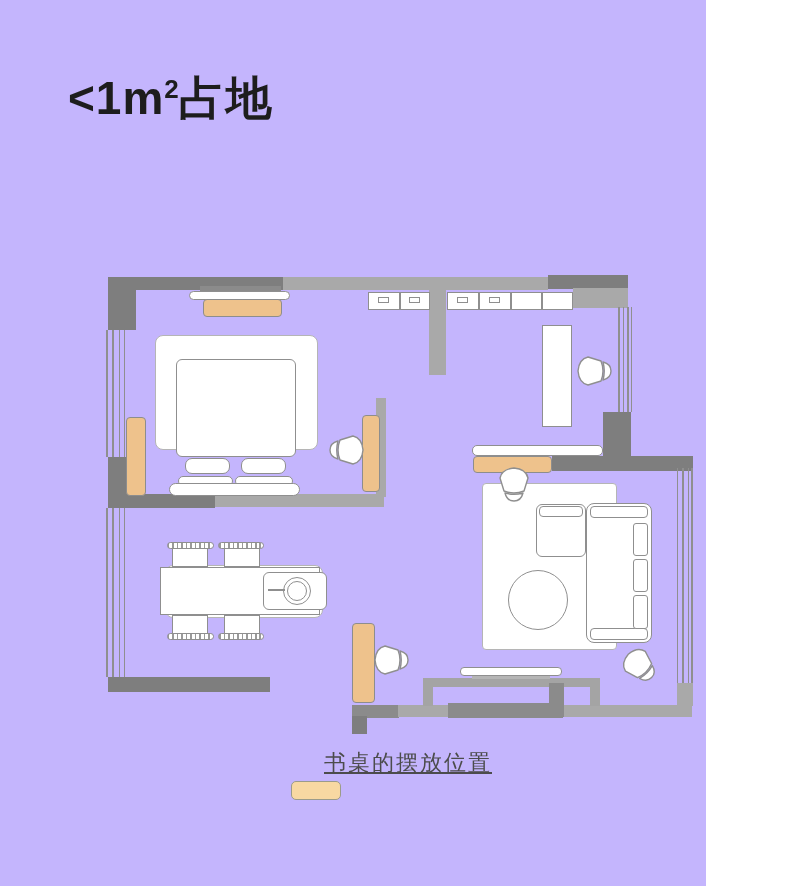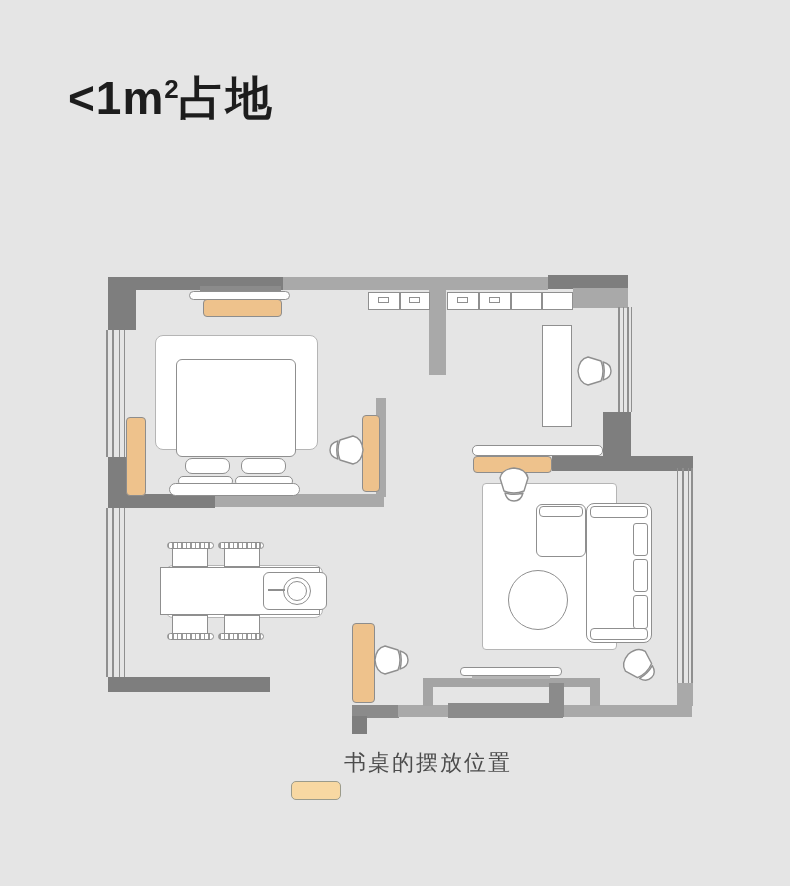--- a/index.html
+++ b/index.html
@@ -10,21 +10,21 @@
     --line:#8f8f8f;
     --line-soft:#b5b5b5;
     --desk-fill:#eec28c;
     --desk-border:#8d8d8d;
     --legend-fill:#f8d8a2;
     --title-color:#1d1d1d;
     --legend-text:#4c4c4c;
   }
   html,body{margin:0;padding:0;background:#fff;}
   .poster{
-    position:relative;width:790px;height:886px;background:#e5e5e5;overflow:hidden;
+    position:relative;width:706px;height:886px;background:#c4b5fd;overflow:hidden;
     font-family:"Liberation Sans",sans-serif;
   }
   .title{
     position:absolute;left:68px;top:70px;
     font-size:46px;font-weight:700;line-height:1.25;
     color:var(--title-color);letter-spacing:1px;white-space:nowrap;
   }
   .title .sup{font-size:26px;position:relative;top:-16px;letter-spacing:0;}
   
   .abs{position:absolute;box-sizing:border-box;}
@@ -54,22 +54,22 @@
     border:1px solid var(--line);border-radius:4px;
   }
   .chair{position:absolute;width:44px;height:40px;}
   .chair svg{width:100%;height:100%;overflow:visible;}
   .chair path{fill:#fff;stroke:var(--line);stroke-width:1.4;stroke-linejoin:round;}
   .legend-swatch{
     background:var(--legend-fill);
     border:1.5px solid #9b9b8b;border-radius:5px;
   }
   .legend-label{
-    position:absolute;left:344px;top:748px;
-    font-size:22px;color:var(--legend-text);letter-spacing:2px;white-space:nowrap;
+    position:absolute;left:324px;top:748px;
+    font-size:22px;color:var(--legend-text);letter-spacing:2px;white-space:nowrap;text-decoration:underline;
   }
 </style>
 </head>
 <body>
 
 <div class="poster">
 
   <div class="title">
     <div><span>&lt;1m</span><span class="sup">2</span><span>占地</span></div>
   </div>

